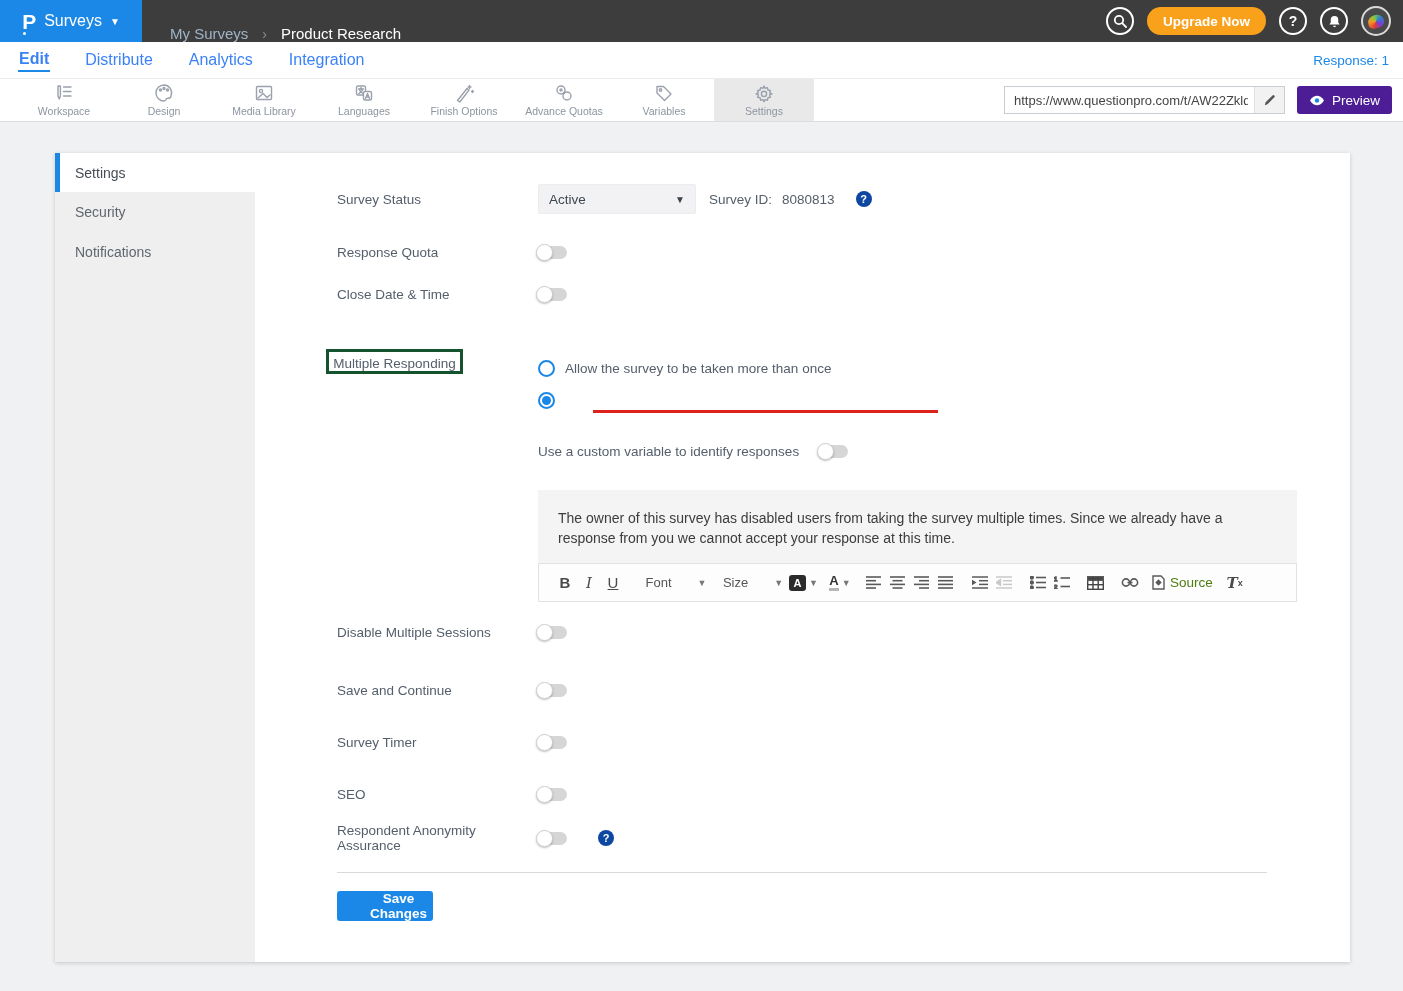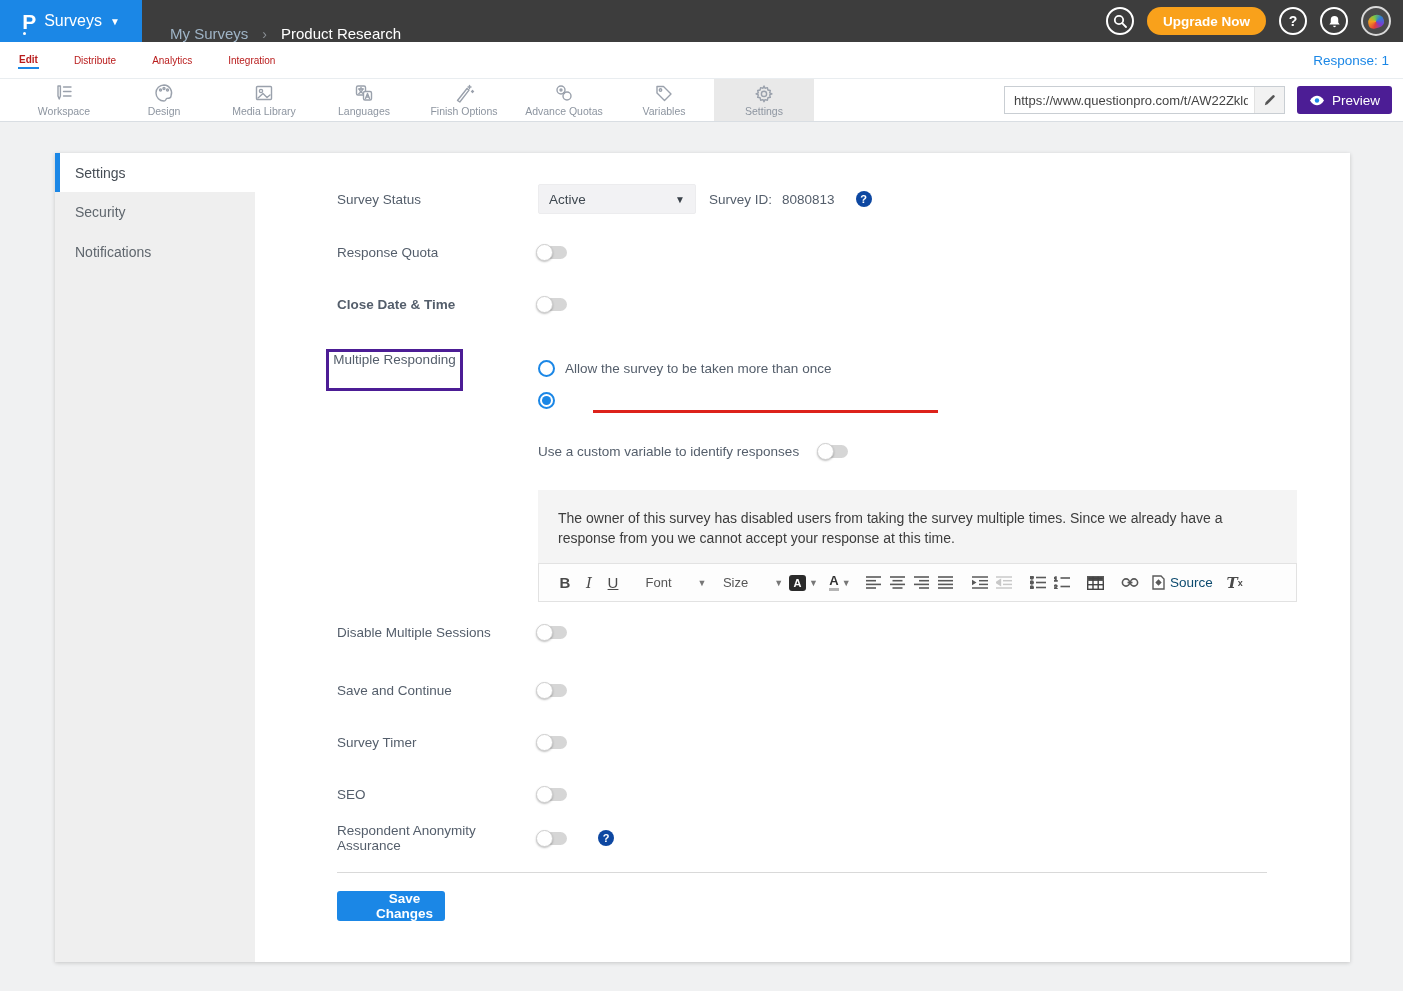--- a/index.html
+++ b/index.html
@@ -19,21 +19,21 @@
   .crumb .sep { color:#8a8f94; font-size:14px; }
   .crumb .cur { color:#fff; }
   .hdr-right { margin-left:auto; display:flex; align-items:center; gap:13px; padding-right:12px; }
   .cbtn { width:28px; height:28px; border:2px solid #fff; border-radius:50%; display:flex; align-items:center; justify-content:center; color:#fff; font-size:14px; font-weight:bold; cursor:pointer; background:transparent; }
   .pill { height:28px; padding:0 16px; border-radius:15px; background:#f9a11b; color:#fff; font-weight:bold; font-size:13.5px; display:flex; align-items:center; cursor:pointer; border:none; }
   .avatar { width:30px; height:30px; border:2px solid #d9d9d9; border-radius:50%; background:#4a4a4a; display:flex; align-items:center; justify-content:center; overflow:hidden; cursor:pointer; }
   .avatar .swirl { width:16px; height:13px; border-radius:60% 60% 50% 40%; background:conic-gradient(from 210deg,#e23b3b,#f29c1f,#7ac943,#2e7fd1,#7a3bd1,#e23b3b); transform:rotate(-15deg); }
 
   
   .subnav { height:37px; background:#fff; display:flex; align-items:center; padding:0 14px 0 18px; border-bottom:1px solid #e9edf0; }
-  .tab { font-size:10px; color:#b91c1c; margin-right:34px; cursor:pointer; padding:2px 1px; }
+  .tab { font-size:16px; color:#3b82f6; margin-right:34px; cursor:pointer; padding:2px 1px; }
   .tab.active { border-bottom:2px solid #1b87e6; font-weight:bold; }
   .respcount { margin-left:auto; color:#1b87e6; font-size:13.5px; }
 
   
   .tbar { height:43px; background:#fff; border-bottom:1px solid #d9dee3; display:flex; align-items:stretch; padding-left:14px; }
   .titem { width:100px; display:flex; flex-direction:column; align-items:center; justify-content:center; gap:2px; cursor:pointer; color:#8d95a0; }
   .titem .tlabel { font-size:10.5px; }
   .titem.active { background:#e9e9e9; }
   .titem svg { stroke:#9aa1ac; fill:none; stroke-width:1.4; stroke-linecap:round; stroke-linejoin:round; }
   .tbar-right { margin-left:auto; display:flex; align-items:center; gap:12px; padding-right:11px; }
@@ -61,44 +61,44 @@
   .help { width:16px; height:16px; border-radius:50%; background:#0d47a1; color:#fff; font-size:11px; font-weight:bold; display:inline-flex; align-items:center; justify-content:center; cursor:pointer; }
 
   .tgl { position:relative; width:29px; height:13px; background:#d6d6d6; border-radius:7px; display:inline-block; cursor:pointer; }
   .tgl .knob { position:absolute; left:-2px; top:-2px; width:17px; height:17px; background:#fff; border:1px solid #cfcfcf; border-radius:50%; box-shadow:0 1px 2px rgba(0,0,0,.25); }
 
   .radio { width:17px; height:17px; border:2px solid #1b87e6; border-radius:50%; display:inline-flex; align-items:center; justify-content:center; margin-right:10px; cursor:pointer; flex:none; }
   .radio .dot { width:9px; height:9px; border-radius:50%; background:transparent; }
   .radio.sel .dot { background:#1b87e6; }
   .rlabel { font-size:13.5px; color:#545e6b; }
 
-  .redbox { position:absolute; left:271px; top:196px; width:137px; height:42px; border:3px solid #4c1d95; display:flex; align-items:flex-start; justify-content:center; }
+  .redbox { position:absolute; left:271px; top:196px; width:137px; height:25px; border:3px solid #14532d; display:flex; align-items:flex-end; justify-content:center; }
   .redline { position:absolute; left:538px; top:257px; width:345px; height:3px; background:#dd221b; }
 
   .msgbox { position:absolute; left:483px; top:337px; width:759px; height:73px; background:#f4f4f4; padding:18px 20px 0 20px; font-size:14px; color:#3c3c3c; line-height:1.43; }
 
   .rte { position:absolute; left:483px; top:410px; width:759px; height:39px; background:#fdfdfd; border:1px solid #e2e2e2; display:flex; align-items:center; padding:0 10px 0 14px; gap:0; }
   .ri { display:flex; align-items:center; justify-content:center; height:26px; min-width:24px; color:#4a4a4a; cursor:pointer; }
   .ri.gap { margin-left:10px; }
   .ri svg { stroke:#595959; fill:none; stroke-width:1.4; }
   .ri.dis svg rect, .ri.dis svg path, .ri.dis svg polygon { stroke:#c8c8c8; }
   .rb { font-weight:bold; font-size:15px; }
   .ritl { font-style:italic; font-family:"DejaVu Serif",serif; font-size:15px; }
   .ru { text-decoration:underline; font-size:15px; }
   .rdrop { display:flex; align-items:center; gap:26px; font-size:13px; color:#555; cursor:pointer; }
   .rdrop .dc { font-size:9px; color:#777; }
   .hl { width:17px; height:16px; background:#2b2b2b; border-radius:3px; color:#fff; font-size:11px; font-weight:bold; display:flex; align-items:center; justify-content:center; }
   .fc { font-size:13px; font-weight:bold; color:#333; border-bottom:3px solid #b5b5b5; line-height:1.05; }
   .dcaret { font-size:9px; color:#777; margin-left:3px; }
   .tx { font-family:"DejaVu Serif",serif; font-style:italic; font-weight:bold; font-size:15px; color:#4a4a4a; }
   .tx sub { font-style:normal; font-size:9px; font-family:"Liberation Sans",sans-serif; }
-  .srclabel { font-size:13.5px; color:#0c4a6e; margin-left:5px; }
+  .srclabel { font-size:13.5px; color:#4d7c0f; margin-left:5px; }
 
   .divider { position:absolute; left:282px; top:719px; width:930px; height:0; border-top:1px solid #d9d9d9; }
-  .savebtn { position:absolute; left:282px; top:738px; width:108px; height:30px; background:#1b87e6; border:none; border-radius:3px; color:#fff; font-size:13.5px; font-weight:bold; cursor:pointer;padding-left:27px; }
+  .savebtn { position:absolute; left:282px; top:738px; width:96px; height:30px; background:#1b87e6; border:none; border-radius:3px; color:#fff; font-size:13.5px; font-weight:bold; cursor:pointer;padding-left:27px; }
 </style>
 </head>
 <body>
 
 <div class="hdr">
   <div class="brand">
     <span class="logo">P</span>
     <span class="bname">Surveys</span>
     <span class="caret">▼</span>
   </div>
@@ -249,21 +249,21 @@
     <span class="help" style="margin-left:21px;">?</span>
   </div>
 
   <div class="frow" style="left:282px; top:84px;">
     <span class="flabel labelcol">Response Quota</span>
     <span class="tgl">
         <span class="knob"></span>
       </span>
   </div>
 
-  <div class="frow" style="left:282px; top:136px;font-weight:bold;">
+  <div class="frow" style="left:282px; top:126px;">
     <span class="flabel labelcol">Close Date &amp; Time</span>
     <span class="tgl">
         <span class="knob"></span>
       </span>
   </div>
 
   <div class="redbox">
     <span class="flabel">Multiple Responding</span>
   </div>
 

